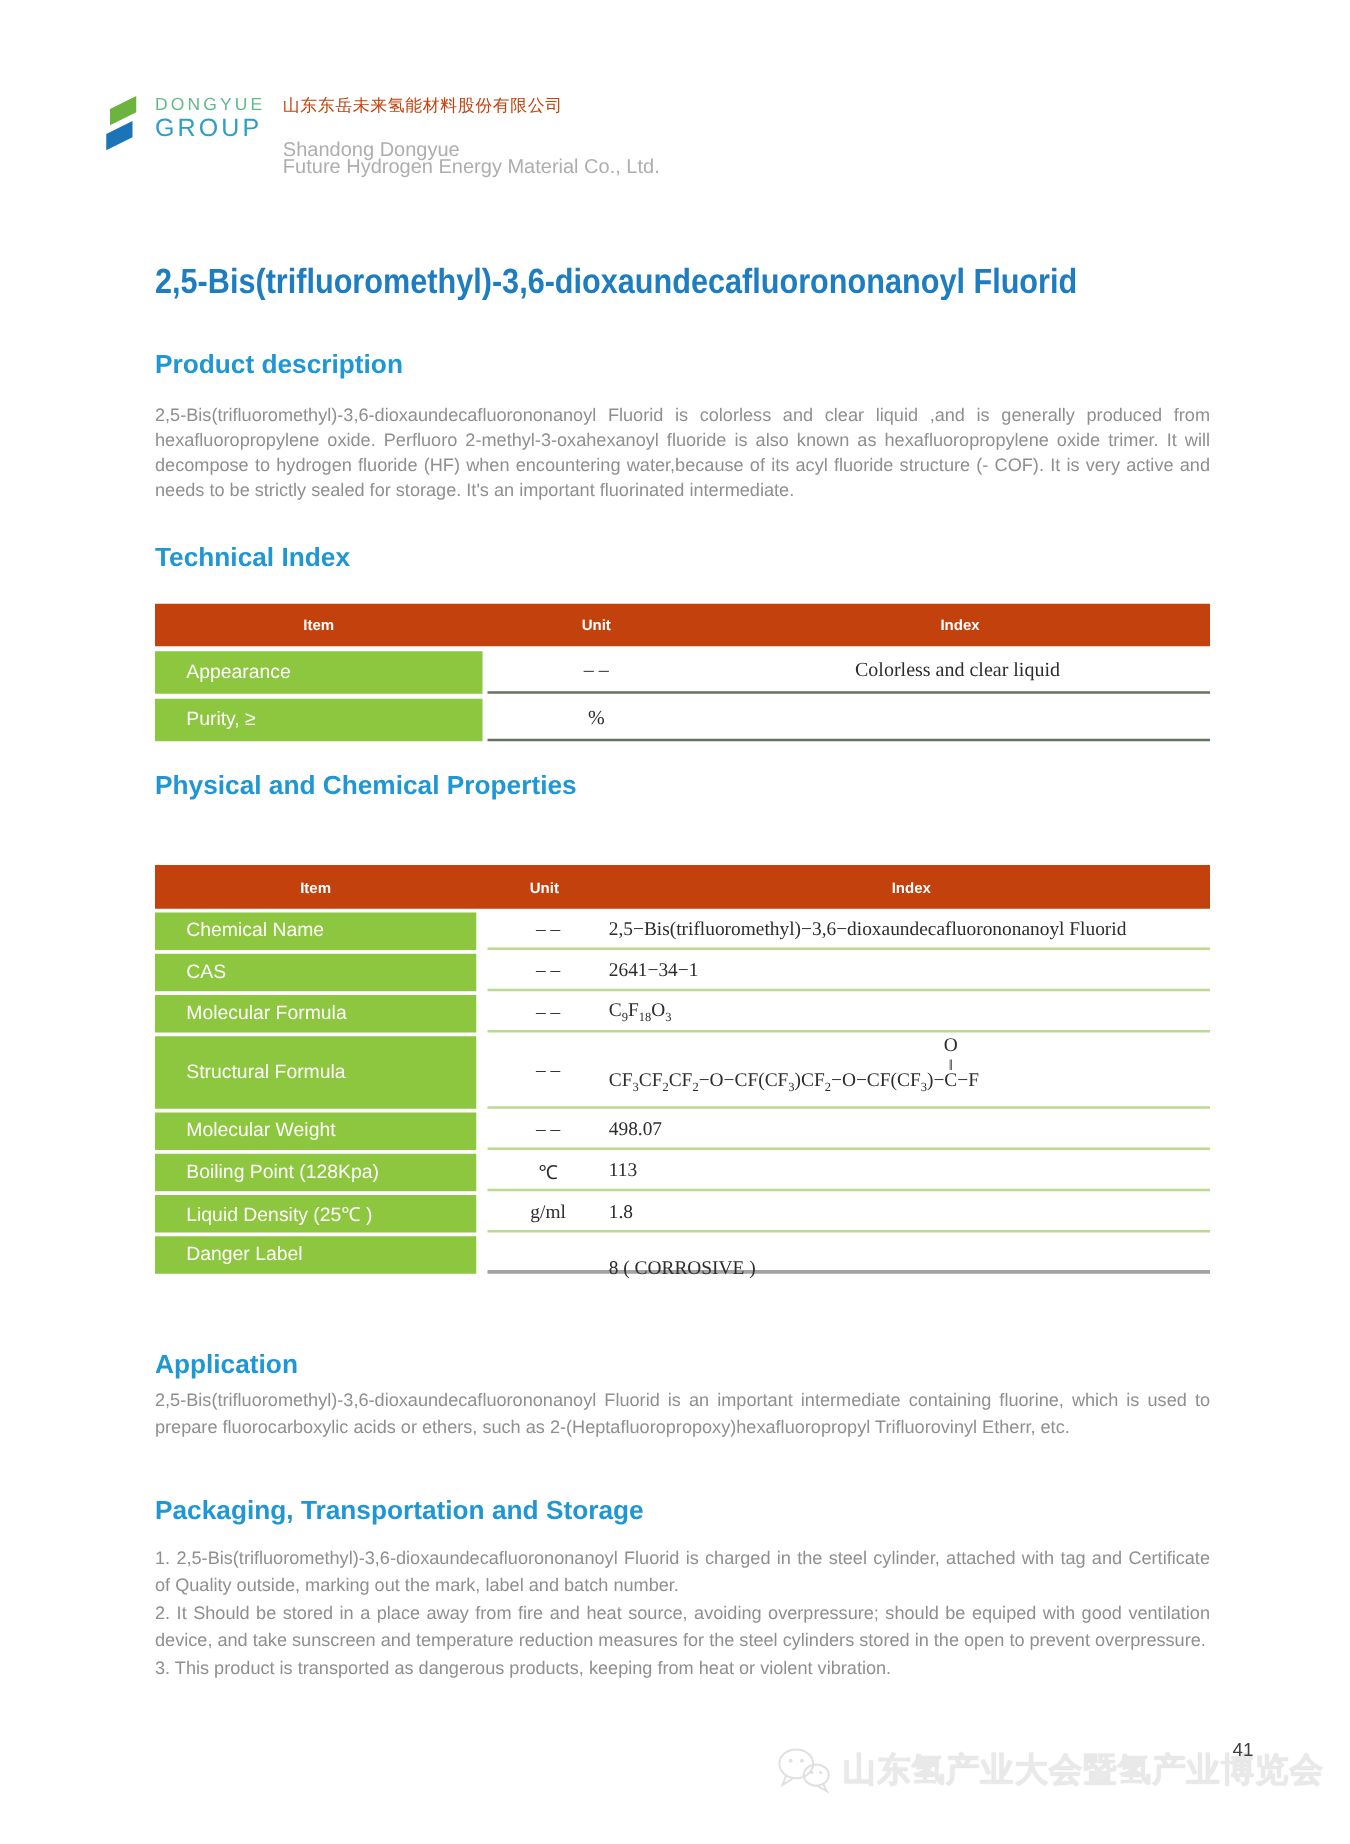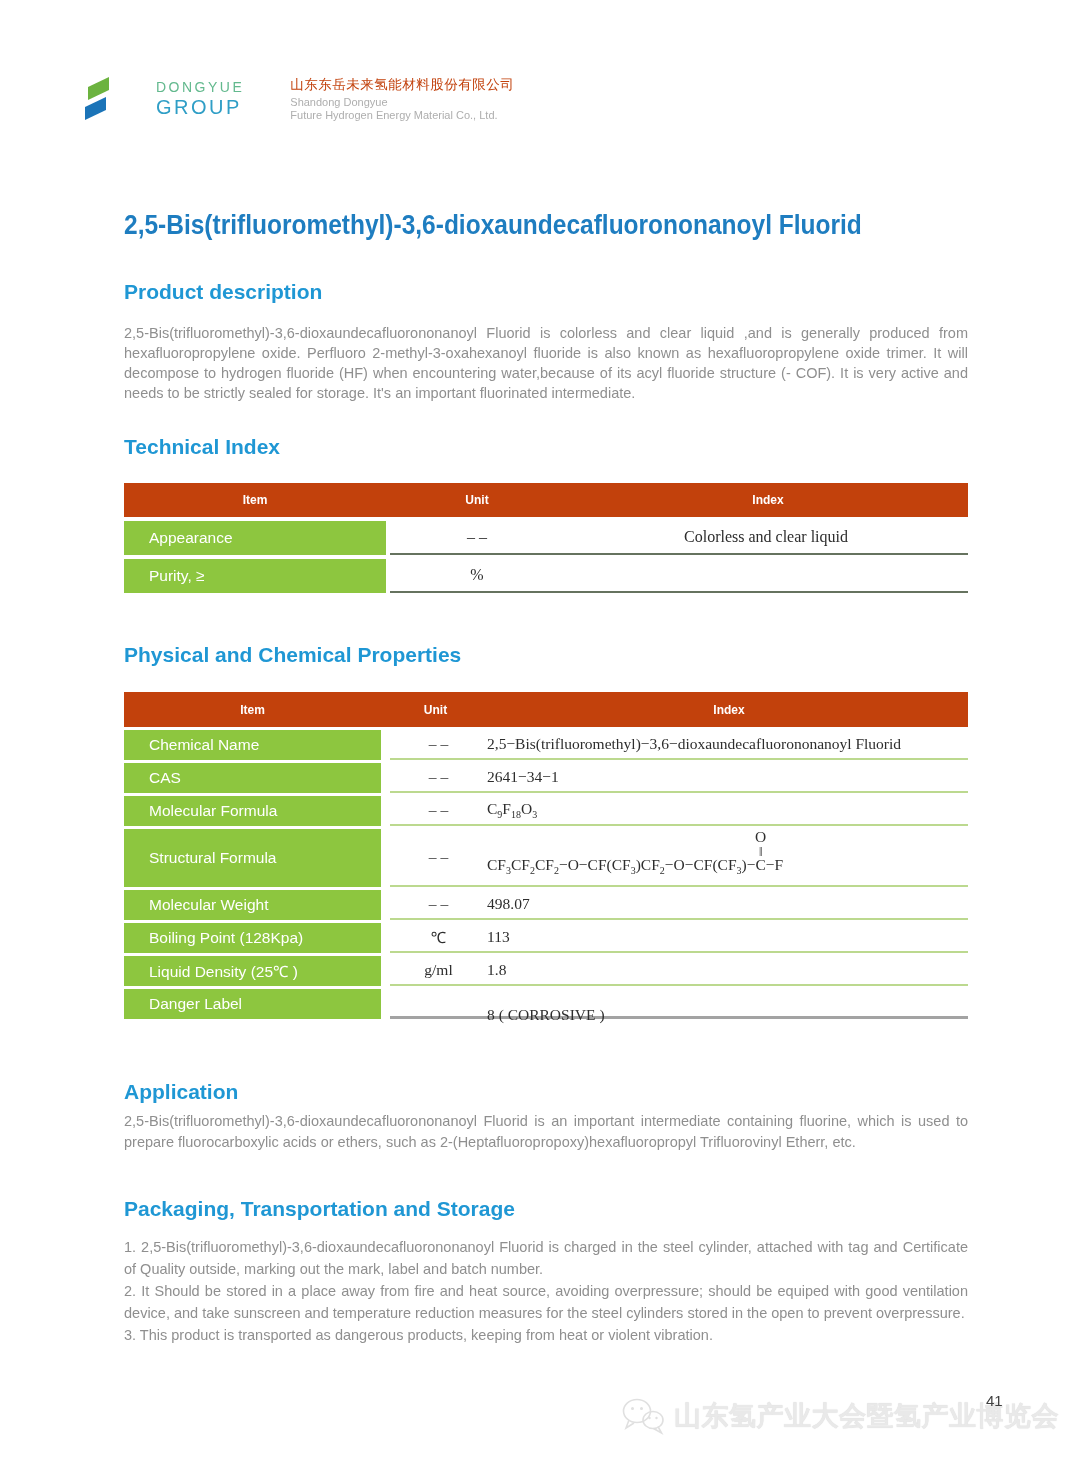--- a/index.html
+++ b/index.html
@@ -3,39 +3,39 @@
 <meta charset="utf-8">
 <style>
   html,body { margin:0; padding:0; background:#ffffff; }
   .page {
     position:relative; width:1080px; height:1475px; margin:0 auto;
     background:#ffffff; overflow:hidden;
     font-family:"Liberation Sans", sans-serif;
   }
 
   
-  .brand { position:absolute; top:76px; left:85px; display:flex; align-items:center;gap:32px; }
+  .brand { position:absolute; top:76px; left:85px; display:flex; align-items:flex-start; }
   .logo-mark { position:relative; width:26px; height:42px; margin-top:3px; }
   .lm-green { position:absolute; top:3px; left:3px; width:21px; height:13px; background:#6cb33f; transform:skewY(-26deg); }
   .lm-blue  { position:absolute; top:23px; left:0;  width:21px; height:13px; background:#1b74b8; transform:skewY(-26deg); }
   .logo-text { margin-left:13px; line-height:1; }
   .logo-line1 { font-size:14px; letter-spacing:2.5px; color:#63b98e; font-weight:400; }
   .logo-line2 { font-size:20px; letter-spacing:2.5px; color:#2f9ec6; font-weight:400; margin-top:3px; }
   .company { margin-left:14px; }
   .company-cn { font-size:13.5px; color:#c2410c; letter-spacing:0.5px; }
-  .company-en { font-size:11px; color:#aeaeae; line-height:12.5px; margin-top:2px; }
+  .company-en { font-size:16px; color:#aeaeae; line-height:12.5px; margin-top:21px; }
 
   
   .title {
     position:absolute; top:209px; left:124px; white-space:nowrap;
     font-size:28px; font-weight:700; color:#1e7dc0;
     transform:scaleX(0.875); transform-origin:0 50%;
   }
   .h-section { position:absolute; left:124px; font-size:21px; font-weight:700; color:#1f97d4; }
-  .h-prod { top:280px; } .h-tech { top:435px; } .h-phys { top:643px; }
+  .h-prod { top:280px; } .h-tech { top:435px; } .h-phys { top:617px; }
   .h-app  { top:1080px; } .h-pack { top:1197px; }
   .p-body {
     position:absolute; left:124px; width:844px;
     font-size:14.5px; color:#8f8f8f; text-align:justify;
   }
   .p-desc { top:323px; line-height:20px; }
   .p-app  { top:1111px; line-height:21px; }
   .p-pack { top:1236px; line-height:22px; }
   .p-pack p { margin:0; }
 

